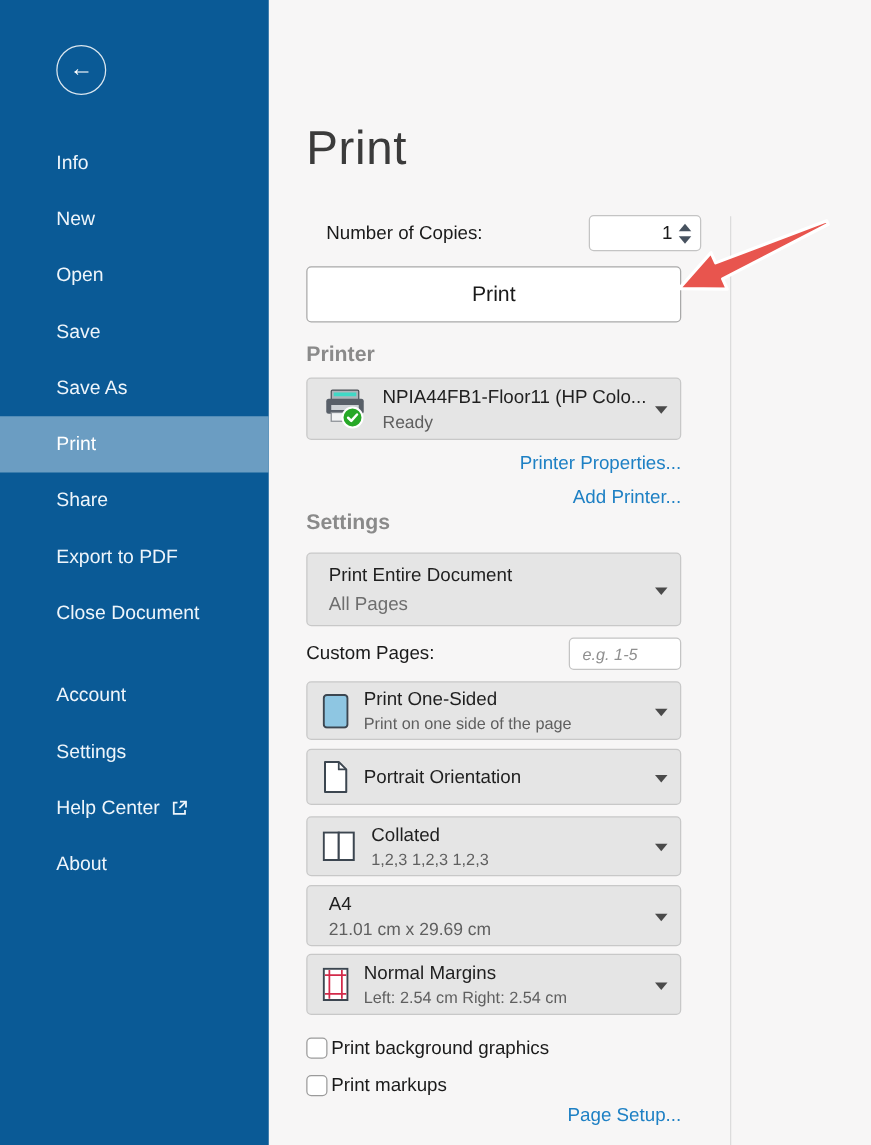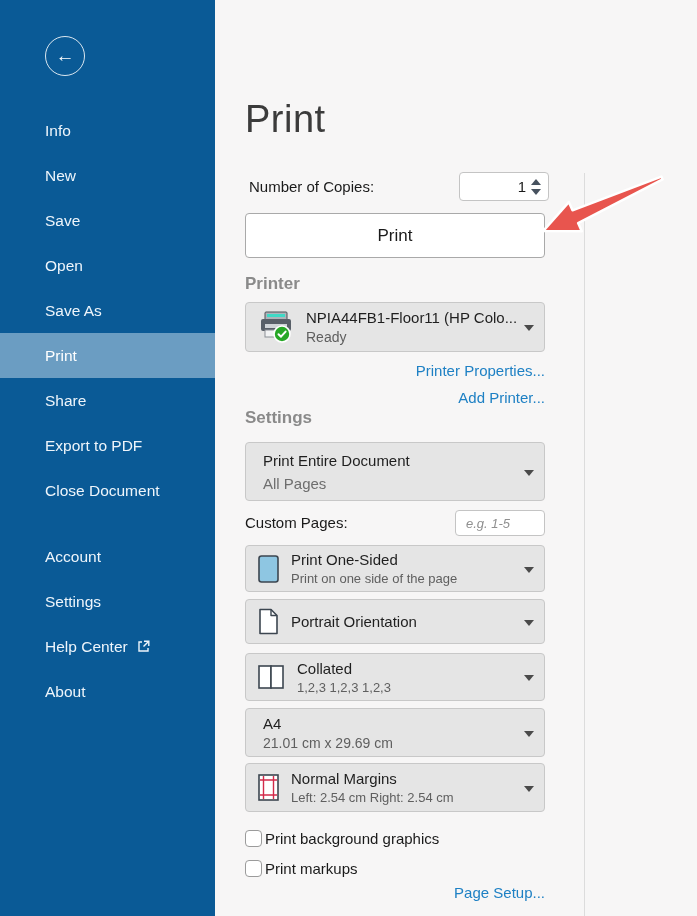--- a/index.html
+++ b/index.html
@@ -33,21 +33,21 @@
   .menu-spacer { height:21px; }
   .ext-icon { margin-left:9px; display:inline-flex; }
 
   
   .content { position:absolute; left:245px; top:0; width:300px; height:916px; }
   .page-title {
     position:absolute; top:98px; left:0;
     font-size:38px; font-weight:300; color:#3b3b3b; letter-spacing:.5px;
   }
 
-  .copies-row { position:absolute; top:172px; left:4px; width:300px; height:30px; }
+  .copies-row { position:absolute; top:172px; left:16px; width:300px; height:30px; }
   .copies-label { font-size:15px; line-height:30px; color:#1a1a1a; }
   .copies-box {
     position:absolute; right:0; top:0; width:90px; height:29px;
     background:#fff; border:1px solid #c4c4c4; border-radius:4px;
   }
   .copies-input {
     position:absolute; left:0; top:0; width:66px; height:27px;
     border:none; outline:none; background:transparent;
     text-align:right; font-size:15px; font-family:inherit; color:#1a1a1a;
   }
@@ -140,24 +140,24 @@
     <span>←</span>
   </div>
   <div class="menu">
     <div class="menu-item">
         <span>Info</span>
       </div>
     <div class="menu-item">
         <span>New</span>
       </div>
     <div class="menu-item">
+        <span>Open</span>
+      </div>
+    <div class="menu-item">
         <span>Save</span>
-      </div>
-    <div class="menu-item">
-        <span>Open</span>
       </div>
     <div class="menu-item">
         <span>Save As</span>
       </div>
     <div class="menu-item active">
         <span>Print</span>
       </div>
     <div class="menu-item">
         <span>Share</span>
       </div>

